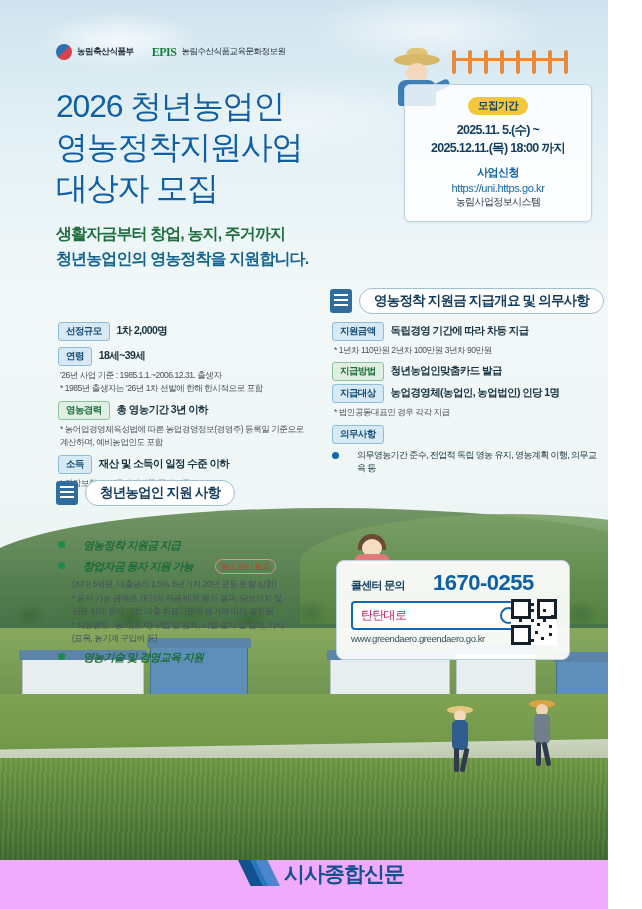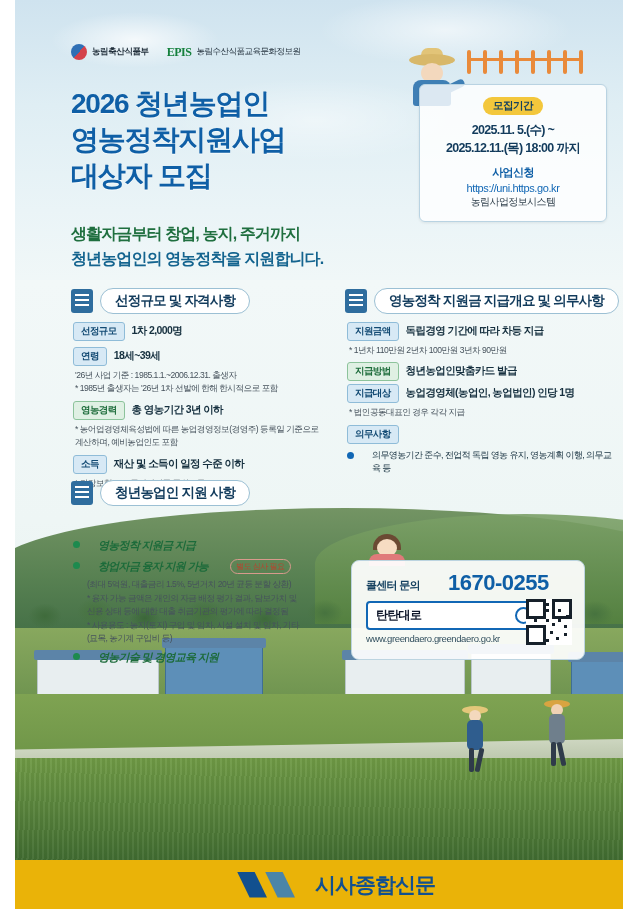--- a/index.html
+++ b/index.html
@@ -6,21 +6,20 @@
   body{
     width:642px;height:909px;
     background:#ffffff;
     font-family:"Liberation Sans", sans-serif;
     -webkit-font-smoothing:antialiased;
     overflow:hidden;
   }
   .poster{
     position:relative;width:608px;height:909px;overflow:hidden;
     background:#eef3f6;
-    margin-left:15px;
   }
   
   .sky{
     position:absolute;left:0;top:0;width:642px;height:300px;
     background:linear-gradient(180deg,#cfe3ef 0%,#dfeef4 35%,#eaf4f7 70%,#f2f8f8 100%);
   }
   .sky:after{
     content:"";position:absolute;left:0;top:0;width:642px;height:300px;
     background:
       radial-gradient(120px 40px at 120px 40px, rgba(255,255,255,.75), rgba(255,255,255,0) 70%),
@@ -103,21 +102,21 @@
   .gov-tae{width:16px;height:16px;border-radius:50%;
     background:linear-gradient(135deg,#2f6fb5 50%,#d4424b 50%);}
   .gov-text{font-size:8.5px;color:#23313d;font-weight:bold;letter-spacing:-.4px;}
   .epis{display:flex;align-items:center;gap:5px;margin-left:8px;}
   .epis-logo{font-size:12px;font-weight:bold;color:#15803d;letter-spacing:-.5px;
     font-family:Liberation Serif, serif;}
   .epis-text{font-size:8.5px;color:#23313d;letter-spacing:-.5px;}
   
   .title-wrap{position:absolute;left:56px;top:86px;}
   .title-line{
-    font-size:28px;font-weight:bold;color:#0f5fa6;letter-spacing:-1.2px;
+    font-size:32px;font-weight:normal;color:#0f5fa6;letter-spacing:-1.2px;
     line-height:1.28;text-shadow:0 1px 0 rgba(255,255,255,.6);
   }
   .subtitle{
     position:absolute;left:56px;top:222px;font-size:16px;font-weight:bold;
     color:#1f6f3f;letter-spacing:-.9px;line-height:1.55;
   }
   .subtitle .b{color:#14648f;}
   
   .info-card{
     position:absolute;left:404px;top:84px;width:166px;
@@ -176,34 +175,34 @@
   .cc{
     position:absolute;left:336px;top:560px;width:232px;height:98px;
     background:rgba(255,255,255,.93);border:1px solid #bcd4e0;border-radius:8px;
   }
   .cc-label{position:absolute;left:14px;top:17px;font-size:11px;font-weight:bold;color:#14405f;letter-spacing:-.7px;}
   .cc-num{position:absolute;left:96px;top:9px;font-size:22px;font-weight:bold;color:#0f5fa6;letter-spacing:-.5px;}
   .cc-search{
     position:absolute;left:14px;top:40px;width:156px;height:25px;background:#fff;
     border:2px solid #1167b5;border-radius:4px;display:flex;align-items:center;padding:0 8px;
   }
-  .cc-search span{font-size:12px;font-weight:bold;color:#0f172a;letter-spacing:-.7px;}
+  .cc-search span{font-size:12px;font-weight:normal;color:#be185d;letter-spacing:-.7px;}
   .mag{margin-left:auto;width:13px;height:13px;border:2px solid #1167b5;border-radius:50%;position:relative;}
   .mag:after{content:"";position:absolute;right:-5px;bottom:-3px;width:7px;height:2px;background:#1167b5;transform:rotate(45deg);}
   .cc-url{position:absolute;left:14px;top:72px;font-size:9.5px;color:#33505f;letter-spacing:-.4px;}
   .qr{position:absolute;right:12px;top:38px;width:46px;height:46px;background:#fff;}
   .qr i{position:absolute;background:#16202a;display:block;}
   .op-head{position:absolute;left:352px;top:534px;width:40px;height:26px;}
   .op-hair{position:absolute;left:6px;top:0;width:28px;height:16px;border-radius:14px 14px 0 0;background:#6b4a33;}
   .op-face{position:absolute;left:10px;top:5px;width:20px;height:18px;border-radius:50%;background:#f6dcc2;}
   .op-body{position:absolute;left:2px;top:20px;width:36px;height:12px;border-radius:8px 8px 0 0;background:#e07a7a;}
   
   .footer{
-    position:absolute;left:0;top:860px;width:642px;height:49px;background:#eab308;
-    display:flex;align-items:center;justify-content:center;gap:20px;
+    position:absolute;left:0;top:860px;width:642px;height:49px;background:#f0abfc;
+    display:flex;align-items:flex-start;justify-content:center;gap:4px;
   }
   .foot-mark{width:30px;height:26px;background:#12508f;
     clip-path:polygon(0 0,58% 0,100% 100%,42% 100%);}
   .foot-mark2{width:30px;height:26px;margin-left:-22px;background:#2f7cc4;
     clip-path:polygon(0 0,58% 0,100% 100%,42% 100%);opacity:.85;}
   .foot-text{font-size:21px;font-weight:bold;color:#12508f;letter-spacing:-1px;}
 </style>
 </head>
 <body>
 
@@ -296,24 +295,20 @@
 
   <div class="info-card">
     <div class="pill">모집기간</div>
     <div class="info-strong">2025.11. 5.(수) ~</div>
     <div class="info-strong">2025.12.11.(목) 18:00 까지</div>
     <div class="label-blue">사업신청</div>
     <a class="info-url" href="#">https://uni.https.go.kr</a>
     <div class="info-sys">농림사업정보시스템</div>
   </div>
 
-  <div class="sec-head" style="left:56px;top:288px;">
-    <div class="sec-icon"></div>
-    <div class="sec-title">선정규모 및 자격사항</div>
-  </div>
 
   <div style="position:absolute;left:58px;top:322px;width:262px;">
     <div class="row">
       <span class="tag">선정규모</span>
       <span class="val">1차 2,000명</span>
     </div>
     <div class="row" style="margin-top:6px;">
       <span class="tag">연령</span>
       <span class="val">18세~39세</span>
     </div>

